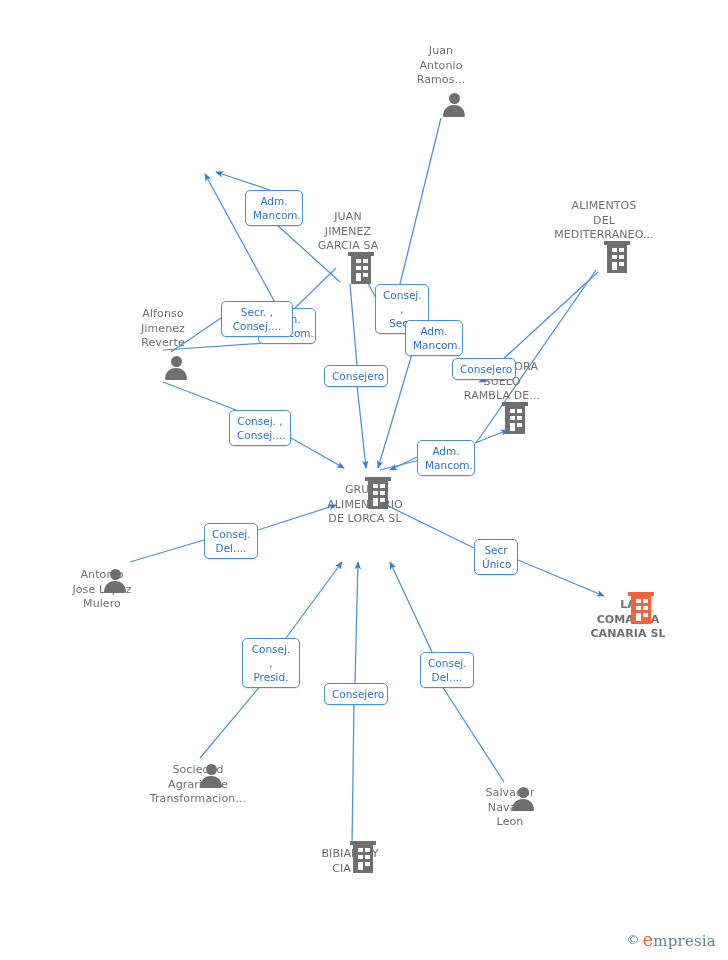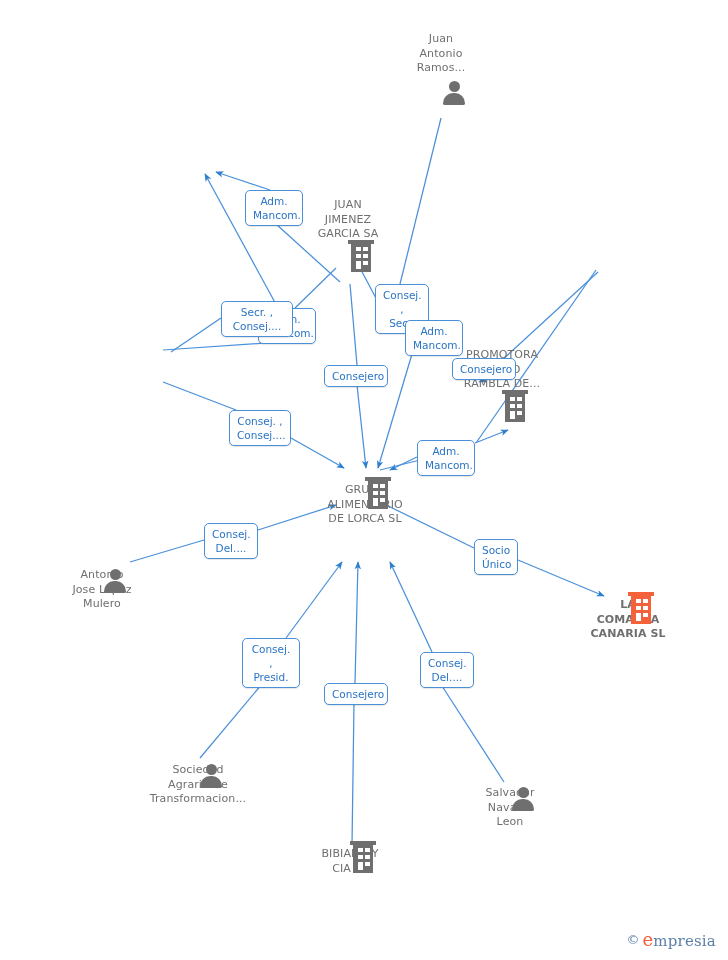--- a/index.html
+++ b/index.html
@@ -13,21 +13,21 @@
 
   
   .node{position:absolute;text-align:center;width:120px;margin-left:-60px;}
   .node .ico{display:block;margin:0 auto;}
   .node .caption{
     display:block;margin-top:2px;
     font-size:11px;line-height:14.5px;color:#6f6f6f;
     letter-spacing:.1px;white-space:pre-line;
   }
   .node.is-focus .caption{color:#6f6f6f;font-weight:bold;}
-  .node.cap-above .caption{margin:0 0 2px 0;}
+  .node.cap-above .caption{margin:12px 0 2px 0;}
 
   
   .bld{position:relative;width:26px;height:32px;}
   .bld .body{position:absolute;left:3px;top:0;width:20px;height:28px;background:#6f6f6f;}
   .bld .base{position:absolute;left:0;bottom:0;width:26px;height:4px;background:#6f6f6f;}
   .bld i{position:absolute;background:#ffffff;width:5px;height:4px;}
   .is-focus .bld .body,.is-focus .bld .base{background:#f4613a;}
 
   
   .prs{position:relative;width:26px;height:30px;}
@@ -126,21 +126,41 @@
 GARCIA SA</span>
     <span class="ico">
       <span class="bld"><span class="body"></span>
         <i style="left:8px;top:3px"></i><i style="left:15px;top:3px"></i>
         <i style="left:8px;top:10px"></i><i style="left:15px;top:10px"></i>
         <i style="left:15px;top:17px"></i><i style="left:8px;top:17px;height:8px"></i>
         <span class="base"></span></span>
     </span>
   </div>
 
-
+  <div class="node cap-above" style="left:604px;top:187px;">
+    <span class="caption">ALIMENTOS
+DEL
+MEDITERRANEO...</span>
+    <span class="ico">
+      <span class="bld"><span class="body"></span>
+        <i style="left:8px;top:3px"></i><i style="left:15px;top:3px"></i>
+        <i style="left:8px;top:10px"></i><i style="left:15px;top:10px"></i>
+        <i style="left:15px;top:17px"></i><i style="left:8px;top:17px;height:8px"></i>
+        <span class="base"></span></span>
+    </span>
+  </div>
+
+  <div class="node cap-above" style="left:163px;top:295px;">
+    <span class="caption">Alfonso
+Jimenez
+Reverte</span>
+    <span class="ico">
+      <span class="prs"><span class="head"></span><span class="torso"></span></span>
+    </span>
+  </div>
 
   <div class="node cap-above" style="left:502px;top:348px;">
     <span class="caption">PROMOTORA
 SUELO
 RAMBLA DE...</span>
     <span class="ico">
       <span class="bld"><span class="body"></span>
         <i style="left:8px;top:3px"></i><i style="left:15px;top:3px"></i>
         <i style="left:8px;top:10px"></i><i style="left:15px;top:10px"></i>
         <i style="left:15px;top:17px"></i><i style="left:8px;top:17px;height:8px"></i>
@@ -224,21 +244,21 @@
   <div class="lbl" style="left:405px;top:320px;width:58px;">Adm.
 Mancom.</div>
   <div class="lbl" style="left:324px;top:365px;width:64px;">Consejero</div>
   <div class="lbl" style="left:452px;top:358px;width:64px;z-index:3;">Consejero</div>
   <div class="lbl" style="left:229px;top:410px;width:62px;">Consej. ,
 Consej....</div>
   <div class="lbl" style="left:417px;top:440px;width:58px;">Adm.
 Mancom.</div>
   <div class="lbl" style="left:204px;top:523px;width:54px;">Consej.
 Del....</div>
-  <div class="lbl" style="left:474px;top:539px;width:44px;">Socio
+  <div class="lbl" style="left:474px;top:539px;width:44px;">Secr
 Único</div>
   <div class="lbl" style="left:242px;top:638px;width:58px;">Consej. ,
 Presid.</div>
   <div class="lbl" style="left:420px;top:652px;width:54px;">Consej.
 Del....</div>
   <div class="lbl" style="left:324px;top:683px;width:64px;">Consejero</div>
 
   <div id="wm">
     <span class="c">©</span>
     <span class="brand"><span class="e">e</span><span>mpresia</span></span>

